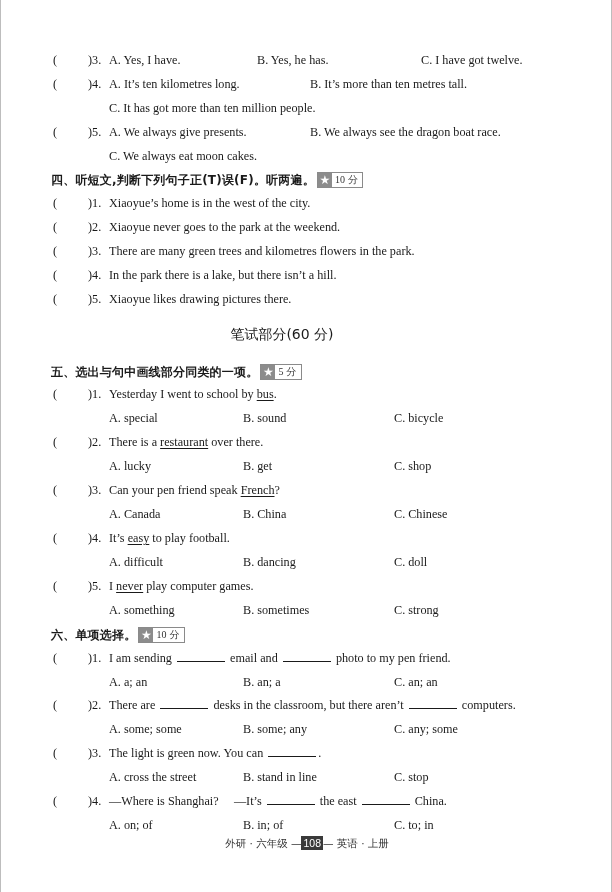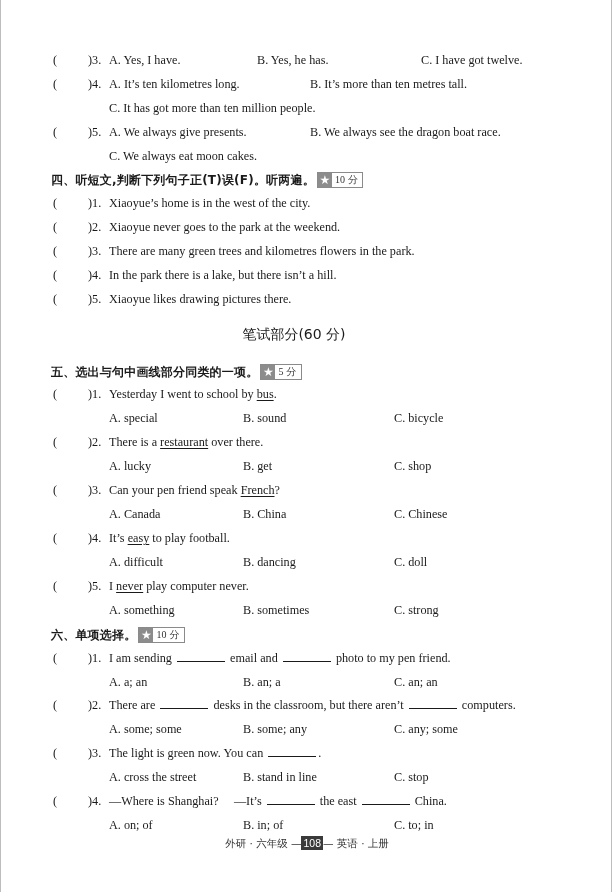--- a/index.html
+++ b/index.html
@@ -28,21 +28,21 @@
       height: 14px; border: 1px solid #8a8a8a; margin-left: 2px;
       font-family: "Liberation Serif", serif; font-weight: normal; font-size: 10px;
     }
     .badge .star {
       width: 14px; height: 14px; background: #8c8c8c; color: #fff;
       display: flex; align-items: center; justify-content: center; font-size: 12px; line-height: 14px;
     }
     .badge .pts { padding: 0 4px 0 3px; color: #333; line-height: 14px; }
     .section-title {
       position: absolute; left: 0; width: 562px; text-align: center; top: 325px;
-      font-family: "DejaVu Sans", "Liberation Sans", sans-serif; font-size: 14px; line-height: 18px; padding-left: 12px;
+      font-family: "DejaVu Sans", "Liberation Sans", sans-serif; font-size: 14px; line-height: 18px;
     }
     .ul { text-decoration: underline; text-underline-offset: 2px; }
     .blank { display: inline-block; width: 48px; border-bottom: 1px solid #1a1a1a; height: 11px; vertical-align: baseline; margin: 0 2px; }
     .footer {
       position: absolute; top: 836px; left: 0; width: 612px; text-align: center;
       font-family: "DejaVu Sans", sans-serif; font-size: 10.5px; color: #333; line-height: 14px;
     }
     .footer .pg {
       display: inline-block; background: #3a3a3a; color: #fff; padding: 0 2px;
       font-family: "Liberation Sans", sans-serif; font-size: 10.5px;
@@ -173,21 +173,21 @@
   </div>
   <div class="line" style="top:554px;left:0;width:612px;">
     <span class="opt" style="left:108px">A. difficult</span>
     <span class="opt" style="left:242px">B. dancing</span>
     <span class="opt" style="left:393px">C. doll</span>
   </div>
 
   <div class="line" style="top:578px;left:0;width:612px;">
     <span class="paren-open">(</span>
     <span class="paren-close">)<span>5</span>.</span>
-    <span class="opt" style="left:108px"><span>I </span><span class="ul">never</span><span> play computer never.</span></span>
+    <span class="opt" style="left:108px"><span>I </span><span class="ul">never</span><span> play computer games.</span></span>
   </div>
   <div class="line" style="top:602px;left:0;width:612px;">
     <span class="opt" style="left:108px">A. something</span>
     <span class="opt" style="left:242px">B. sometimes</span>
     <span class="opt" style="left:393px">C. strong</span>
   </div>
 
   <div class="heading" style="top:626px">
     <span class="hl-text">六、单项选择。</span><span class="badge">
         <span class="star">★</span>

